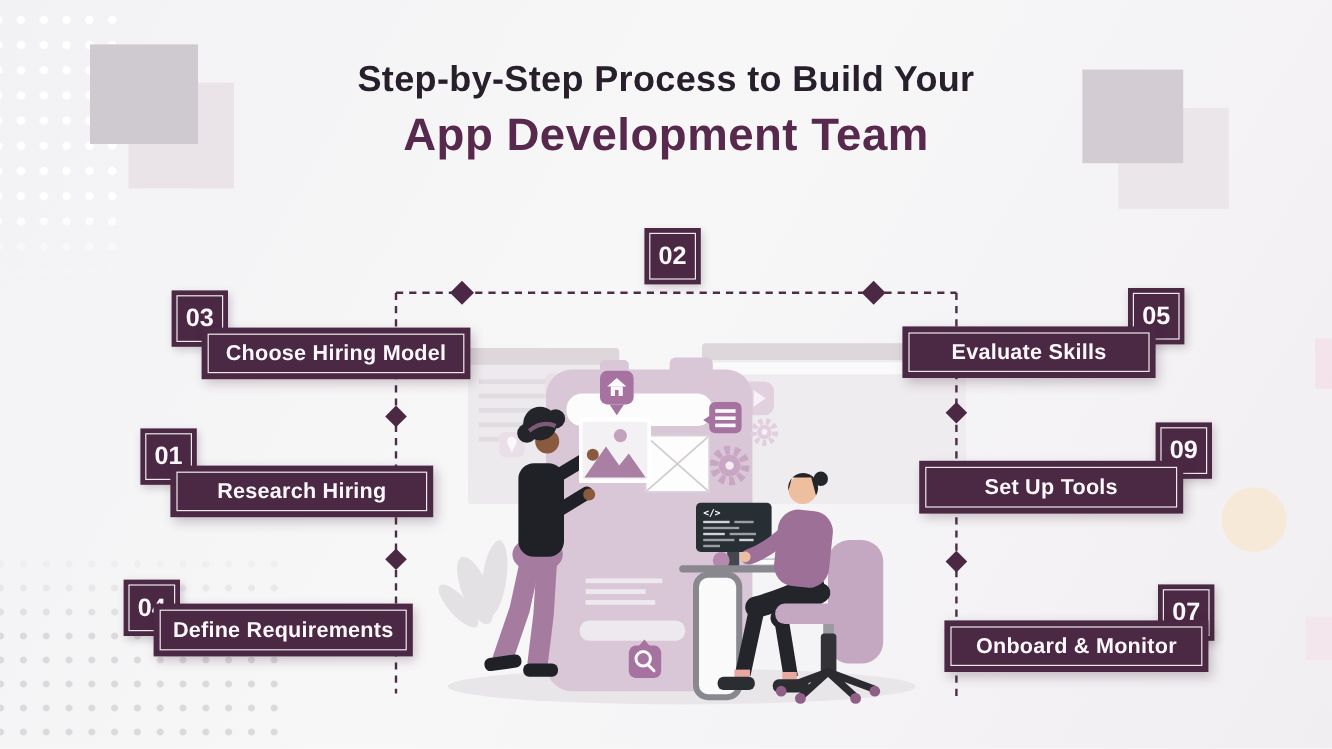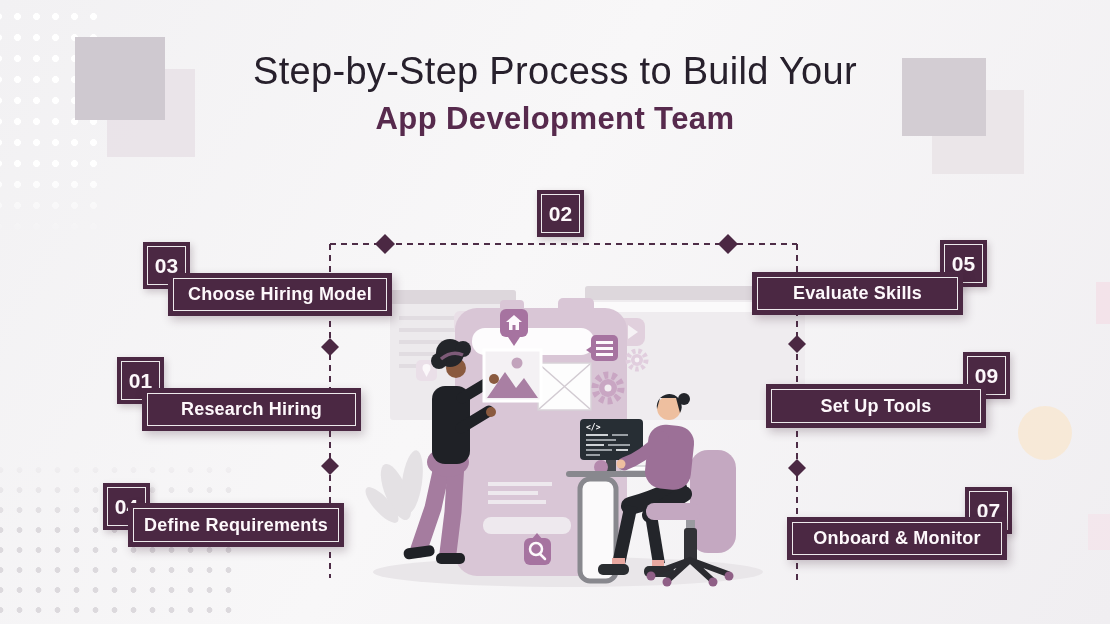--- a/index.html
+++ b/index.html
@@ -33,22 +33,22 @@
   .sq-tl-dark  { left:75px;  top:37px;  width:90px; height:83px; background:#cfc9d0; }
   .sq-tr-light { left:932px; top:90px;  width:92px; height:84px; background:#eae4e8; opacity:.9; }
   .sq-tr-dark  { left:902px; top:58px;  width:84px; height:78px; background:#d3cdd3; }
   .peach-circle { position:absolute; left:1018px; top:406px; width:54px; height:54px;
     border-radius:50%; background:#f8e7d2; opacity:.85; }
   .edge-pink-1 { position:absolute; left:1096px; top:282px; width:14px; height:42px; background:#f3dde6; opacity:.7; }
   .edge-pink-2 { position:absolute; left:1088px; top:514px; width:22px; height:36px; background:#f5e1ea; opacity:.6; }
 
   
   .title { position:absolute; left:0; top:50px; width:100%; text-align:center; }
-  .title-line1 { font-size:38px; font-weight:400; color:#27202c; letter-spacing:.3px; }
-  .title-line2 { font-size:31px; font-weight:800; color:#572a4d; letter-spacing:.4px; margin-top:8px; }
+  .title-line1 { font-size:30px; font-weight:700; color:#27202c; letter-spacing:.3px; }
+  .title-line2 { font-size:38px; font-weight:800; color:#572a4d; letter-spacing:.4px; margin-top:8px; }
 
   
   svg.layer { position:absolute; left:0; top:0; width:1110px; height:624px; }
 
   
   .badge {
     position:absolute; width:47px; height:47px; background:#4b2843;
     display:flex; align-items:center; justify-content:center;
     color:#fdf8fb; font-size:21px; font-weight:700; z-index:2;
     box-shadow: 2px 3px 7px rgba(60,30,50,.22);

